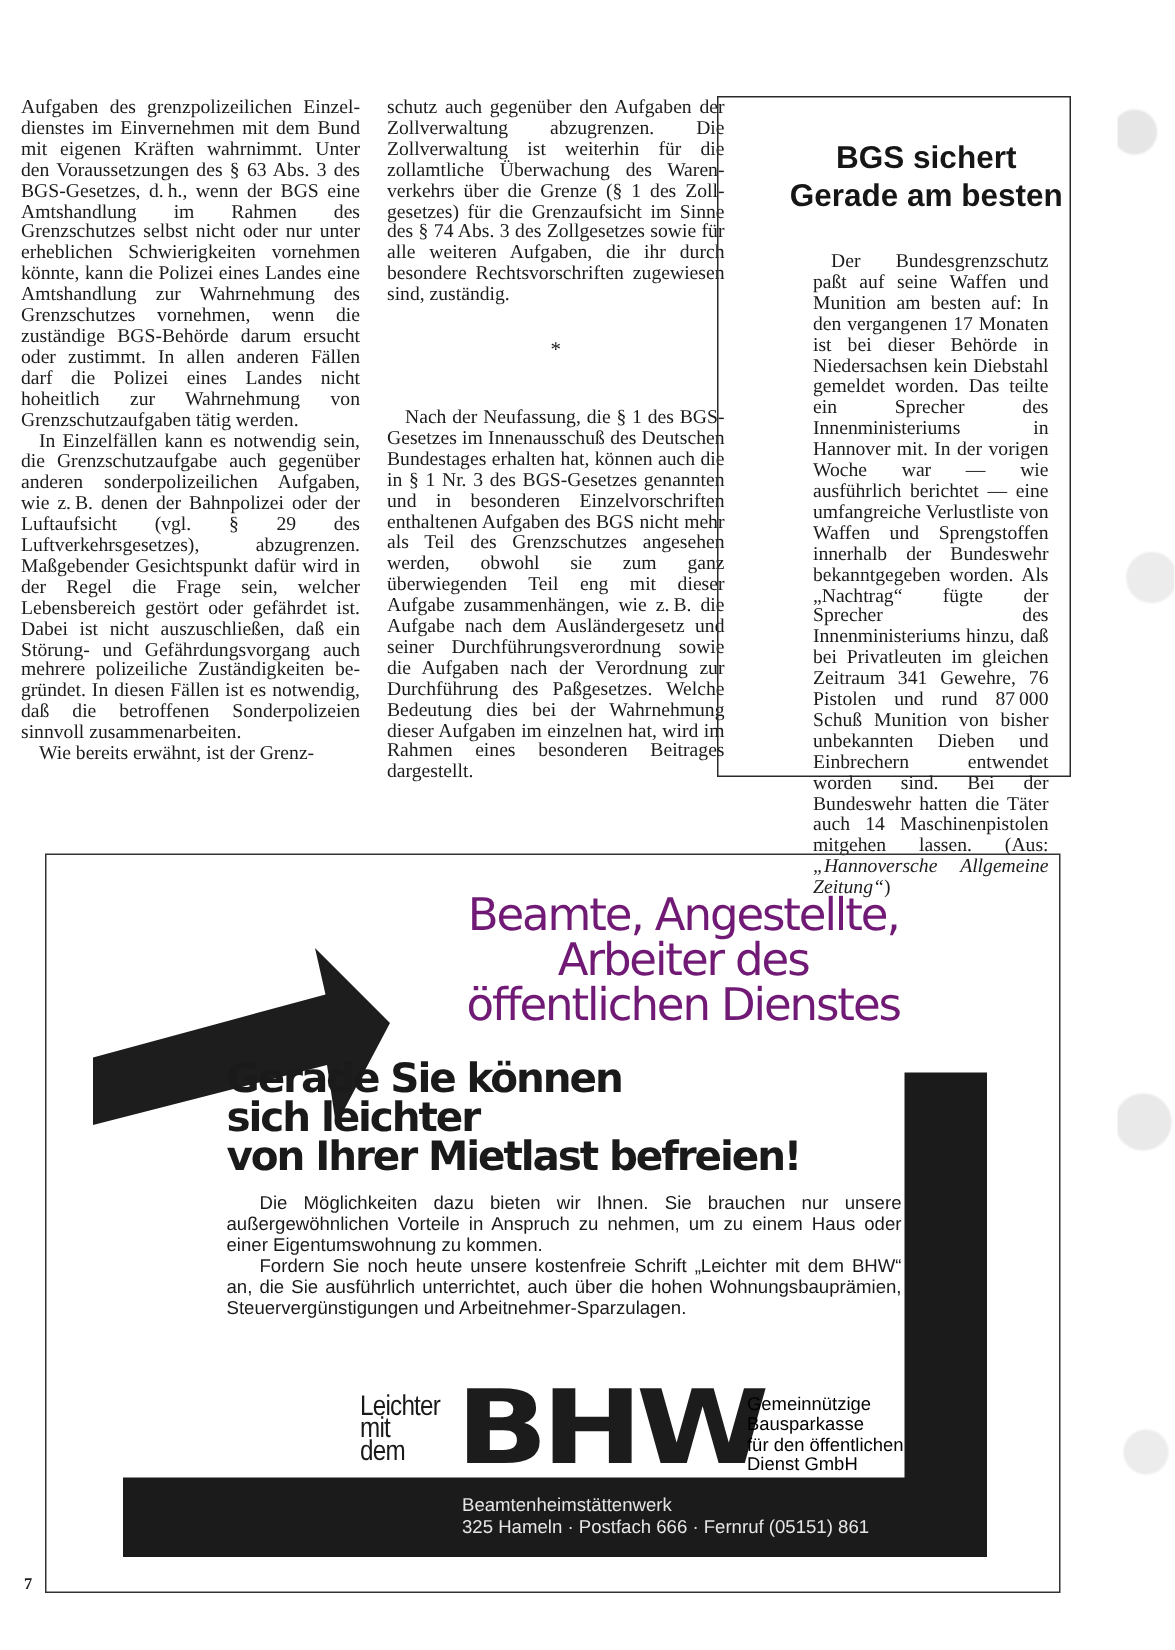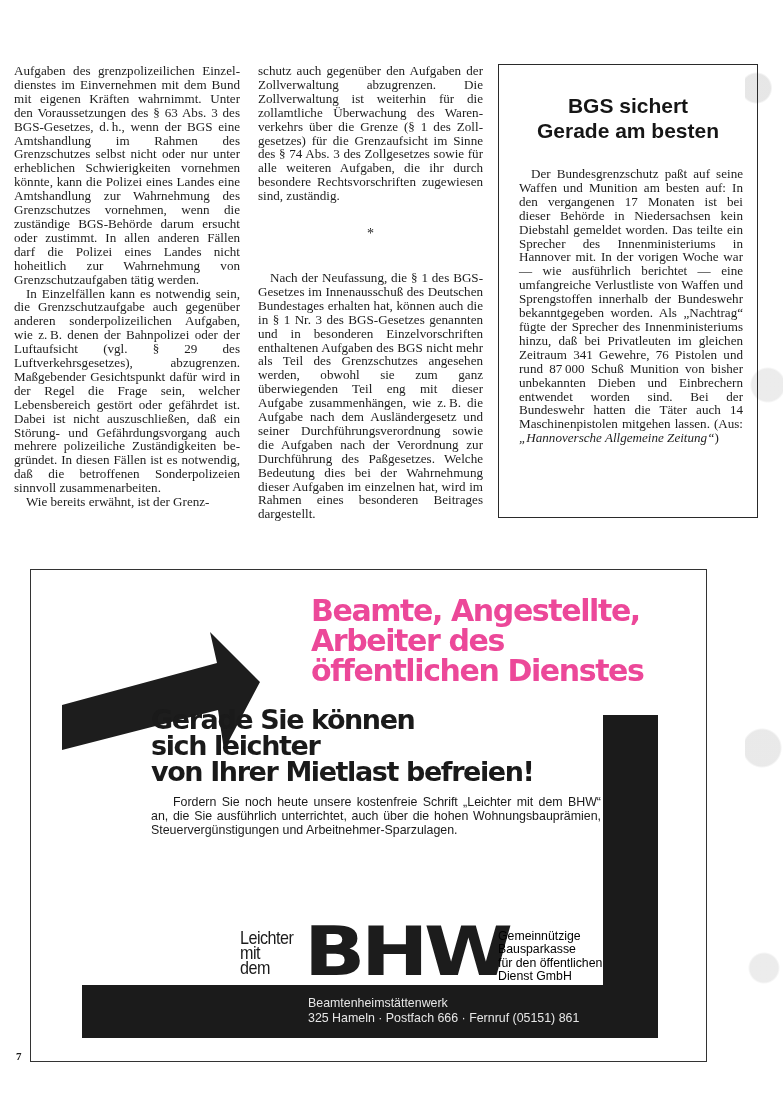--- a/index.html
+++ b/index.html
@@ -21,22 +21,22 @@
       font-family: "Liberation Serif", "DejaVu Serif", serif;
       font-size: 13.1px; line-height: 13.9px; text-align: justify;
       hyphens: manual;
     }
     .col p { margin: 0; }
     .col p.indent { text-indent: 12px; }
     #col1 { left: 14px; width: 226px; }
     #col2 { left: 258px; width: 225px; }
     .asterisk { text-align: center; margin: 24px 0 30px 0; font-size: 14px; }
     #sidebar-box {
-      position: absolute; left: 498px; top: 64px; width: 260px; height: 454px;
-      border: 1.3px solid #2a2a2a; box-sizing: border-box;
+      position: absolute; left: 478px; top: 64px; width: 236px; height: 454px;
+      border: 1.3px solid #2a2a2a; box-sizing: border-box; padding-left: 43px;
     }
     #sidebar-title {
       margin: 28px 0 0 0; text-align: center;
       font-family: "Liberation Sans", "DejaVu Sans", sans-serif; font-weight: bold;
       font-size: 21px; line-height: 25px; color: #161616;
     }
     #sidebar-title span { display: block; }
     #sidebar-text {
       margin: 24px 14px 16px 20px;
       font-family: "Liberation Serif", "DejaVu Serif", serif;
@@ -47,22 +47,22 @@
     
     #ad-frame {
       position: absolute; left: 30px; top: 569px; width: 677px; height: 493px;
       border: 1.3px solid #333; box-sizing: border-box;
     }
     #arrow {
       position: absolute; left: 52px; top: 600px; width: 220px; height: 150px;
     }
     #ad-headline-top {
       position: absolute; left: 311px; top: 596px;
-      font-family: "DejaVu Sans", "Liberation Sans", sans-serif; font-weight: bold;
-      font-size: 30px; line-height: 30px; letter-spacing: -1.4px; color: #ec4899;
+      font-family: "DejaVu Sans", "Liberation Sans", sans-serif; font-weight: normal;
+      font-size: 30px; line-height: 30px; letter-spacing: -1.4px; color: #701a75; text-align: center;
     }
     #ad-headline-top span, #ad-headline-main span { display: block; }
     #ad-headline-main {
       position: absolute; left: 151px; top: 707px;
       font-family: "DejaVu Sans", "Liberation Sans", sans-serif; font-weight: bold;
       font-size: 27px; line-height: 26px; letter-spacing: -1.4px; color: #1a1a1a;
     }
     #dark-vbar {
       position: absolute; left: 603px; top: 715px; width: 55px; height: 323px;
       background: #1b1b1b;
@@ -157,20 +157,21 @@
 <div id="dark-vbar"></div>
 <div id="dark-hbar"></div>
 
 <div id="ad-headline-main">
   <span>Gerade Sie können</span>
   <span>sich leichter</span>
   <span>von Ihrer Mietlast befreien!</span>
 </div>
 
 <div id="ad-body">
+  <p>Die Möglichkeiten dazu bieten wir Ihnen. Sie brauchen nur unsere außergewöhnlichen Vorteile in Anspruch zu nehmen, um zu einem Haus oder einer Eigentumswohnung zu kommen.</p>
   <p>Fordern Sie noch heute unsere kostenfreie Schrift „Leichter mit dem BHW“ an, die Sie ausführlich unterrichtet, auch über die hohen Wohnungs­bauprämien, Steuervergünstigungen und Arbeitnehmer-Sparzulagen.</p>
 </div>
 
 <div id="logo-lead">
   <span>Leichter</span>
   <span>mit</span>
   <span>dem</span>
 </div>
 
 <div id="bhw-logo">BHW</div>

